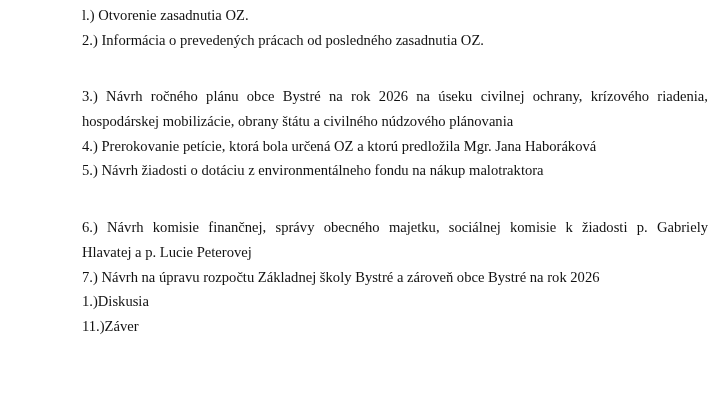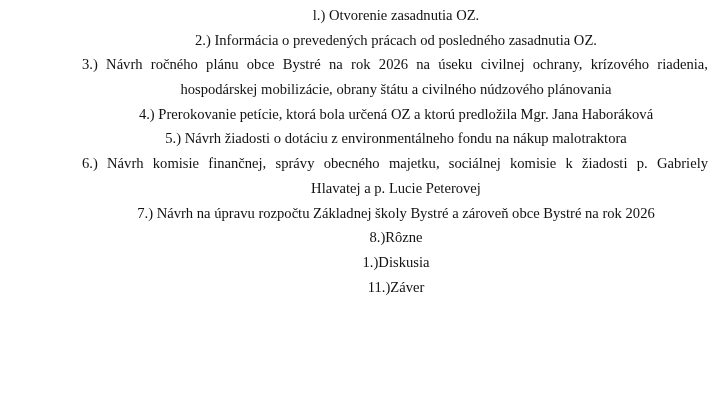--- a/index.html
+++ b/index.html
@@ -32,40 +32,39 @@
       padding: 0;
       list-style: none;
     }
     .agenda-line {
       font-size: 14.6px;
       line-height: 24.7px;
       height: 24.7px;
       white-space: nowrap;
       margin: 0;
       padding: 0;
-      text-align: center;
     }
     .agenda-line.justified {
       text-align: justify;
       text-align-last: justify;
       white-space: normal;
       width: 626px;
+      margin-top: 32px;
     }
   </style>
 </head>
 <body>
 
 <div class="page">
   <ul class="agenda">
     <li class="agenda-line">l.) Otvorenie zasadnutia OZ.</li>
     <li class="agenda-line">2.) Informácia o prevedených prácach od posledného zasadnutia OZ.</li>
     <li class="agenda-line justified">3.) Návrh ročného plánu obce Bystré na rok 2026 na úseku civilnej ochrany, krízového riadenia,</li>
     <li class="agenda-line">hospodárskej mobilizácie, obrany štátu a civilného núdzového plánovania</li>
     <li class="agenda-line">4.) Prerokovanie petície, ktorá bola určená OZ a ktorú predložila Mgr. Jana Haboráková</li>
     <li class="agenda-line">5.) Návrh žiadosti o dotáciu z environmentálneho fondu na nákup malotraktora</li>
     <li class="agenda-line justified">6.) Návrh komisie finančnej, správy obecného majetku, sociálnej komisie k žiadosti p. Gabriely</li>
     <li class="agenda-line">Hlavatej a p. Lucie Peterovej</li>
     <li class="agenda-line">7.) Návrh na úpravu rozpočtu Základnej školy Bystré a zároveň obce Bystré na rok 2026</li>
-    <li class="agenda-line">8.)Rôzne</li>
     <li class="agenda-line">1.)Diskusia</li>
     <li class="agenda-line">11.)Záver</li>
   </ul>
 </div>
 
 </body></html>

